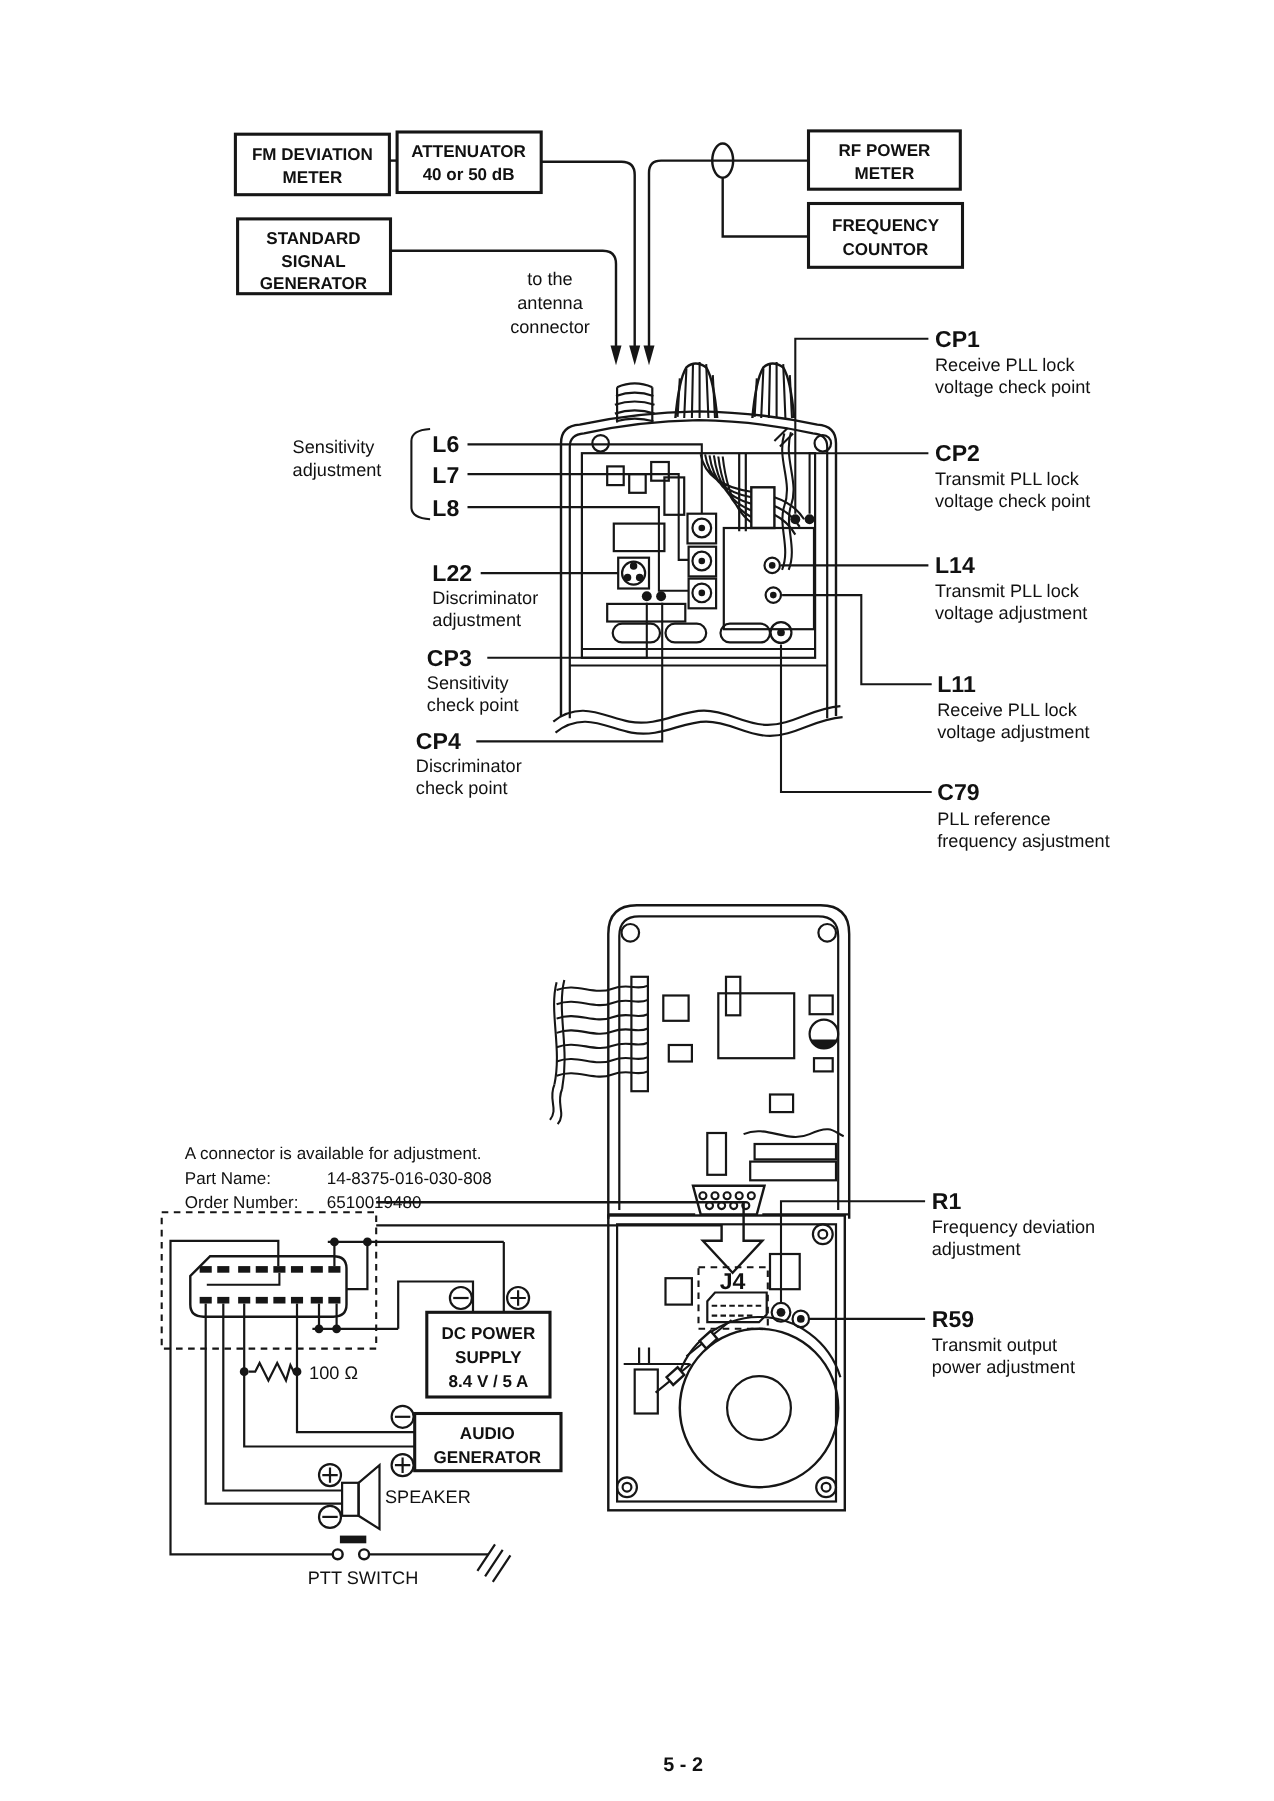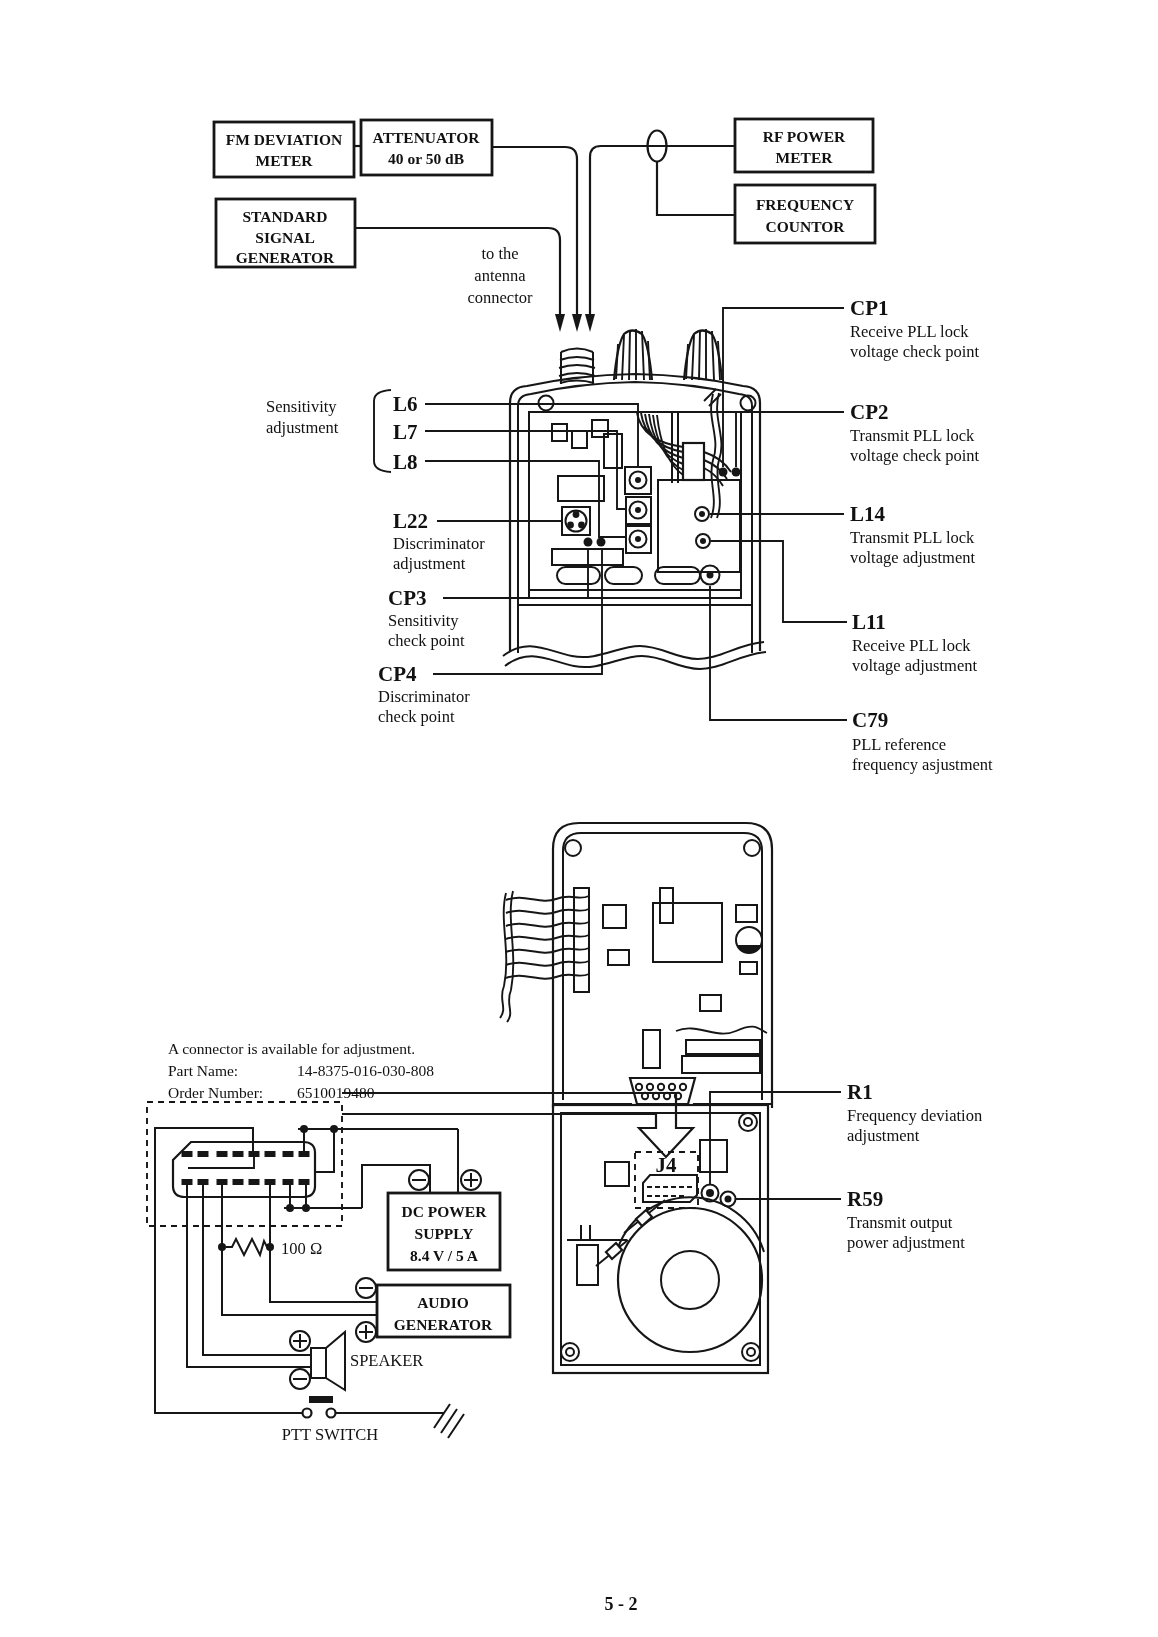--- a/index.html
+++ b/index.html
@@ -1,17 +1,17 @@
 <!DOCTYPE html>
 <html><head>
 <meta charset="utf-8">
 <style>
   html,body{margin:0;padding:0;background:#e8e8e8;}
   #page{position:relative;width:1158px;height:1637px;margin:0 auto;background:#ffffff;
-        font-family:Liberation Serif, serif;}
+        font-family:Liberation Sans, sans-serif;}
   svg{position:absolute;left:0;top:0;}
   .ln{fill:none;stroke:#161616;stroke-width:2.2;stroke-linejoin:miter;}
   .ln2{fill:none;stroke:#161616;stroke-width:2;}
   .thin{fill:none;stroke:#161616;stroke-width:1.9;}
   .b3{fill:none;stroke:#161616;stroke-width:2.8;}
   .fillb{fill:#161616;stroke:none;}
   .wht{fill:#ffffff;stroke:#161616;stroke-width:2.2;}
   .dsh{fill:none;stroke:#161616;stroke-width:1.9;stroke-dasharray:6 5;}
   text{fill:#111111;}
   .box{font-size:15.5px;font-weight:bold;}

